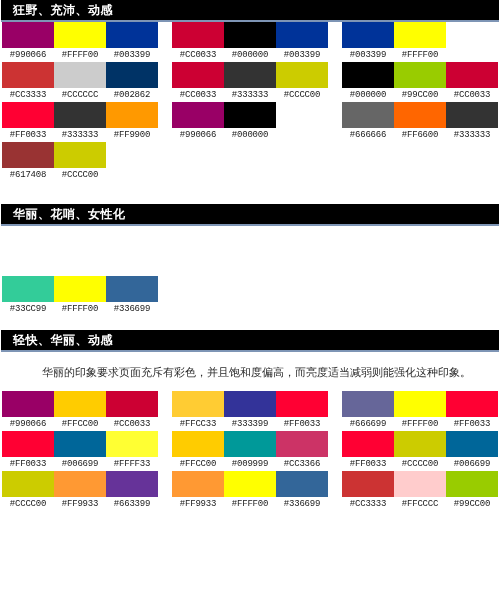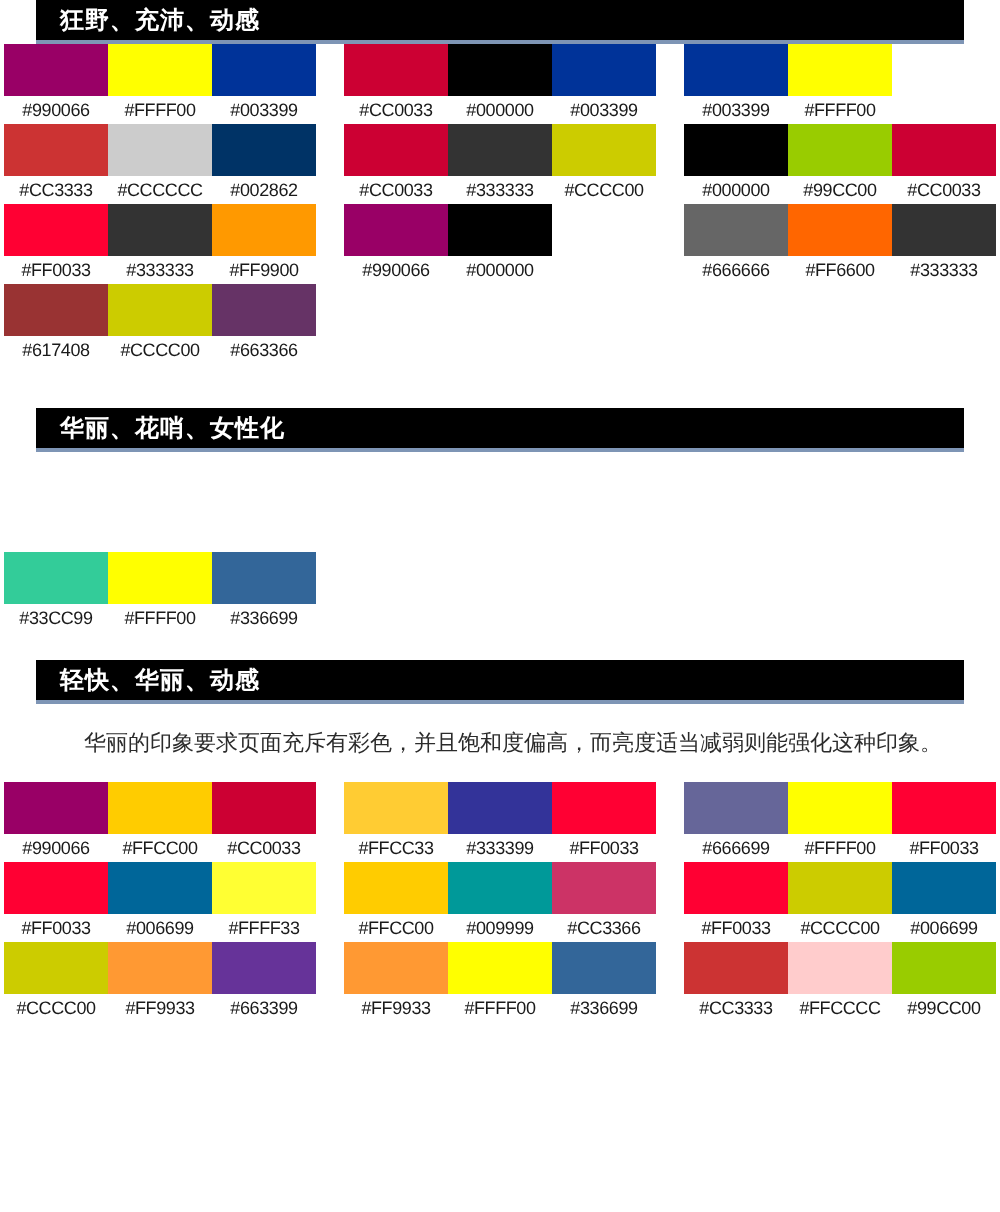--- a/index.html
+++ b/index.html
@@ -12,21 +12,21 @@
   }
   .page { width: 500px; height: 606px; position: relative; }
 
   
   .section-header {
     background: #000000;
     border-bottom: 2px solid #7e95b5;
     height: 22px;
     display: flex;
     align-items: center;
-    margin: 0 18px;
+    margin: 0 1px;
   }
   .section-header .title {
     color: #ffffff;
     font-size: 12px;
     font-weight: bold;
     letter-spacing: 0.5px;
     padding-left: 12px;
     white-space: nowrap;
   }
 
@@ -36,20 +36,21 @@
     font-size: 11px;
     line-height: 1.55;
     padding: 12px 28px 10px 42px;
   }
 
   
   .palette {
     display: flex;
     padding: 0 2px;
     gap: 14px;
+    font-family: Liberation Mono, monospace;
   }
   .group { display: flex; flex-direction: column; }
   .prow { display: flex; }
   .cell { width: 52px; display: flex; flex-direction: column; }
   .cell .swatch { height: 26px; width: 100%; display: block; }
   .cell .code {
     font-size: 9px;
     color: #1a1a1a;
     text-align: center;
     line-height: 14px;
@@ -120,24 +121,20 @@
         </div>
         <div class="prow">
           <div class="cell">
               <span class="swatch" style="background:#993333;"></span>
               <span class="code">#617408</span>
             </div>
           <div class="cell">
               <span class="swatch" style="background:#CCCC00;"></span>
               <span class="code">#CCCC00</span>
             </div>
-          <div class="cell">
-              <span class="swatch" style="background:#663366;"></span>
-              <span class="code">#663366</span>
-            </div>
         </div>
       </div>
 
       <div class="group">
         <div class="prow">
           <div class="cell">
               <span class="swatch" style="background:#CC0033;"></span>
               <span class="code">#CC0033</span>
             </div>
           <div class="cell">

